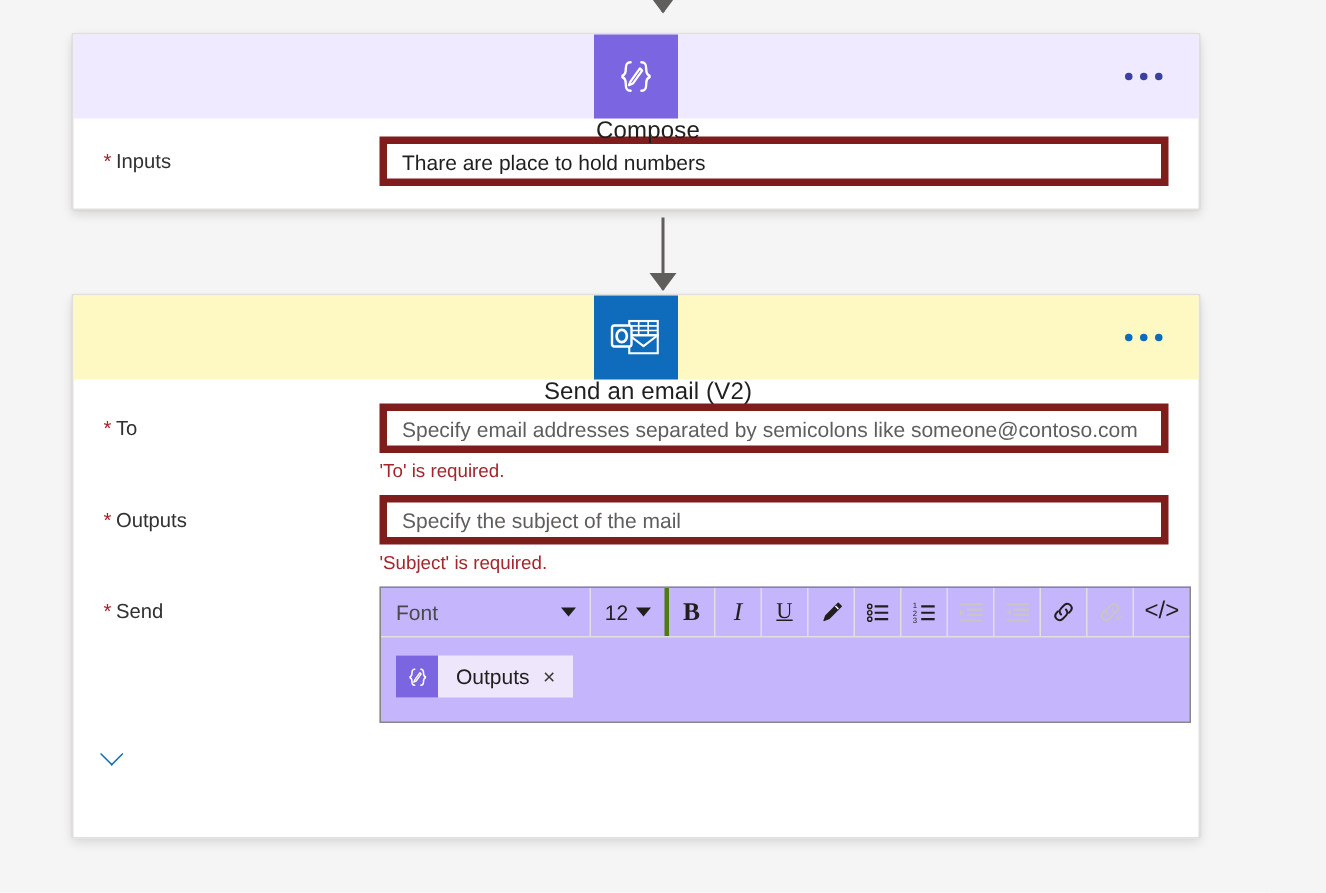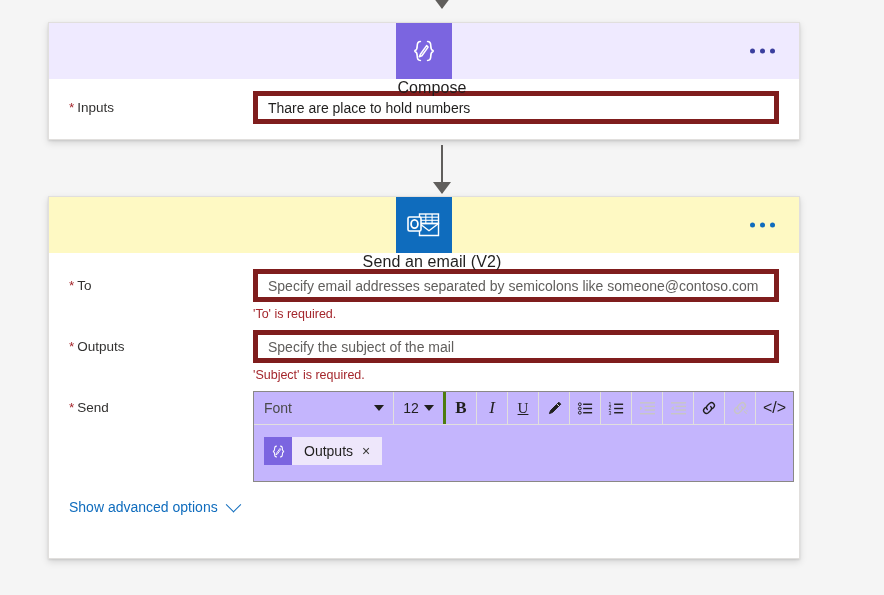--- a/index.html
+++ b/index.html
@@ -460,19 +460,18 @@
               </span>
             </div>
 
           </div>
         </div>
       </div>
 
       <div class="spacer-16"></div>
 
       <div class="adv-link">
-        <span>Show advanced options</span>
         <span class="chev"></span>
       </div>
     </div>
   </div>
 
 </div>
 
 </body></html>

